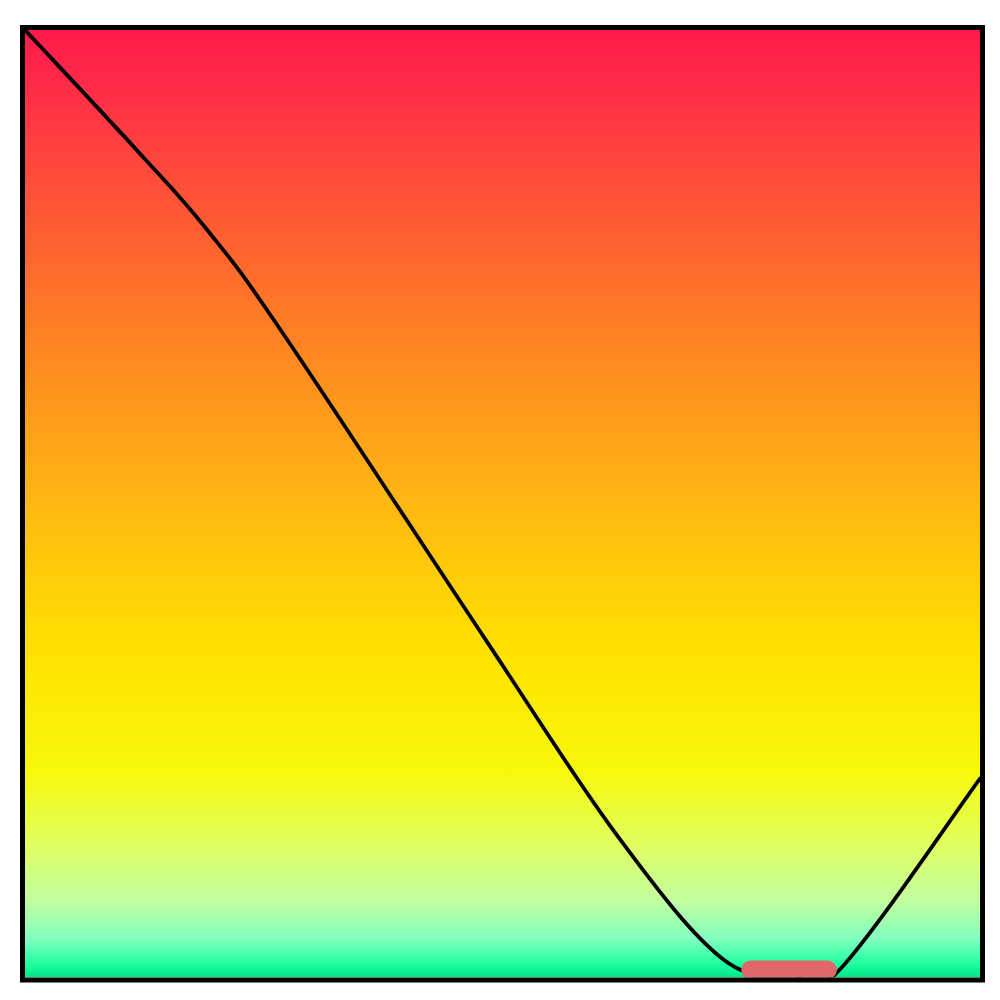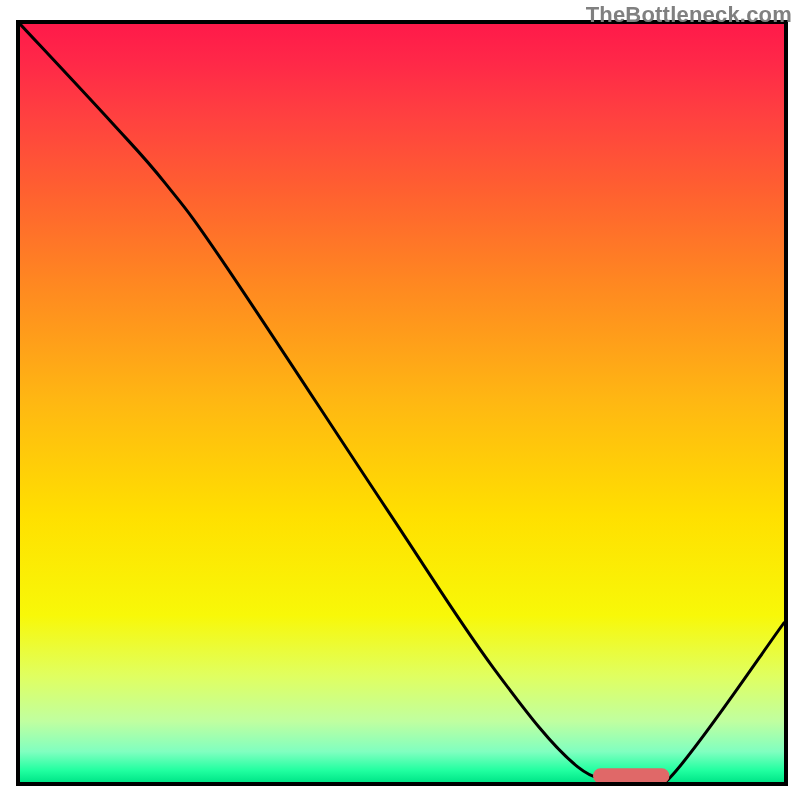--- a/index.html
+++ b/index.html
@@ -26,21 +26,20 @@
     z-index: 10;
   }
   svg {
     display: block;
   }
 </style>
 </head>
 <body>
 
 <div class="container">
-  <div class="watermark">TheBottleneck.com</div>
 
   <svg id="chart-svg" width="800" height="800" viewBox="0 0 800 800">
     <defs>
       <linearGradient id="bg-grad" x1="0" y1="0" x2="0" y2="1">
           <stop offset="0.00%" stop-color="#ff1a4a"></stop>
           <stop offset="5.00%" stop-color="#ff2848"></stop>
           <stop offset="12.00%" stop-color="#ff4040"></stop>
           <stop offset="22.00%" stop-color="#ff6030"></stop>
           <stop offset="35.00%" stop-color="#ff8a20"></stop>
           <stop offset="50.00%" stop-color="#ffb812"></stop>

